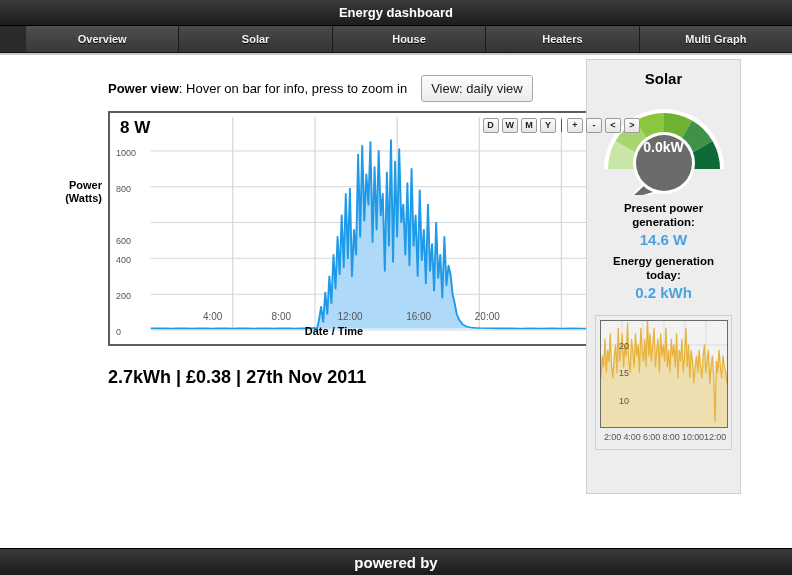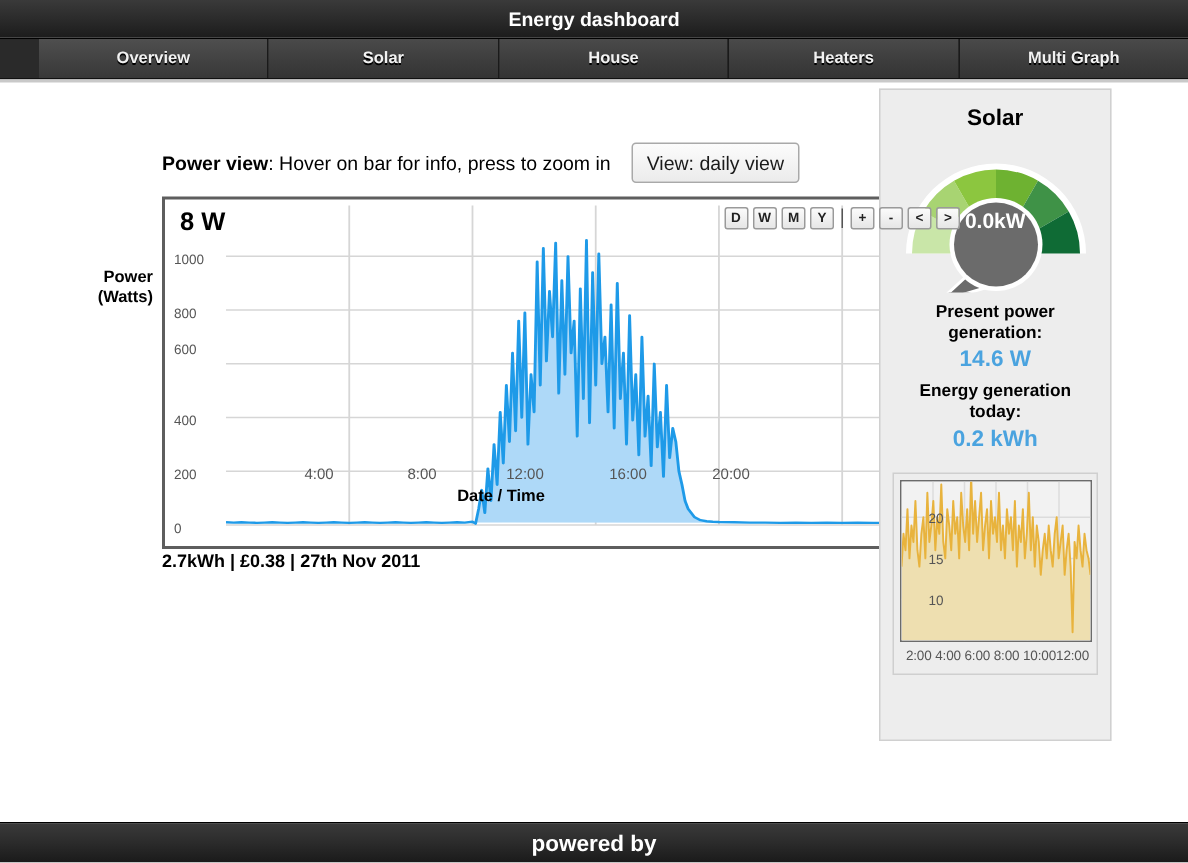--- a/index.html
+++ b/index.html
@@ -63,21 +63,20 @@
   .main-col {
     position: absolute;
     left: 108px;
     top: 18px;
     width: 452px;
   }
   .view-header {
     display: flex;
     align-items: center;
     height: 30px;
-    margin-top: 20px;
   }
   .view-caption {
     font-size: 13px;
     color: #000;
     white-space: nowrap;
   }
   .view-caption b { font-weight: bold; }
   .view-btn {
     margin-left: 14px;
     font-size: 13px;
@@ -176,21 +175,21 @@
     width: 52px;
     text-align: right;
     font-size: 11px;
     font-weight: bold;
     color: #000;
     line-height: 13px;
   }
   .summary {
     position: absolute;
     left: 0; top: 294px;
-    font-size: 12px;
+    font-size: 18px;
     font-weight: bold;
     color: #000;
   }
 
   
   .solar-panel {
     position: absolute;
     left: 586px;
     top: 4px;
     width: 155px;
@@ -350,21 +349,21 @@
           <line x1="377.33333333333337" y1="4" x2="377.33333333333337" y2="217" stroke="#d6d6d6" stroke-width="1"></line>
           <path d="M34.00,215.21 L38.29,215.39 L42.58,215.21 L46.88,215.39 L51.17,215.57 L55.46,215.39 L59.75,215.21 L64.04,215.39 L68.33,215.57 L72.63,215.39 L76.92,215.21 L81.21,215.39 L85.50,215.57 L89.79,215.39 L94.08,215.21 L98.38,215.39 L102.67,215.57 L106.96,215.39 L111.25,215.21 L115.54,215.39 L119.83,215.57 L124.13,215.39 L128.42,215.21 L132.71,215.39 L137.00,215.57 L141.29,215.39 L145.58,215.21 L149.88,215.39 L154.17,215.57 L158.46,215.39 L162.75,215.21 L167.04,215.39 L171.33,214.85 L173.05,216.10 L174.77,206.25 L176.48,193.72 L178.20,208.94 L179.92,179.39 L181.63,200.88 L183.35,163.27 L185.07,190.14 L186.78,141.78 L188.50,175.81 L190.22,123.87 L191.93,161.48 L193.65,102.38 L195.37,154.32 L197.08,80.89 L198.80,145.36 L200.52,75.52 L202.23,163.27 L203.95,116.71 L205.67,141.78 L207.38,41.49 L209.10,123.87 L210.82,32.54 L212.53,107.75 L214.25,61.19 L215.97,91.64 L217.68,28.95 L219.40,129.25 L221.12,54.03 L222.83,116.71 L224.55,37.91 L226.27,102.38 L227.98,80.89 L229.70,157.90 L231.42,59.40 L233.13,132.83 L234.85,27.16 L236.57,148.95 L238.28,48.65 L240.00,123.87 L241.72,36.12 L243.43,109.55 L245.15,91.64 L246.87,141.78 L248.58,70.15 L250.30,152.53 L252.02,55.82 L253.73,132.83 L255.45,102.38 L257.17,163.27 L258.88,77.31 L260.60,147.15 L262.32,116.71 L264.03,170.44 L265.75,91.64 L267.47,157.90 L269.18,131.04 L270.90,177.60 L272.62,109.55 L274.33,165.06 L276.05,141.78 L277.77,184.76 L279.48,123.87 L281.20,172.23 L282.92,152.53 L284.63,161.48 L286.35,181.18 L288.07,190.14 L289.78,200.88 L291.50,206.25 L294.93,211.63 L298.37,213.78 L301.80,214.49 L305.23,214.85 L308.67,215.03 L317.25,215.21 L325.83,215.39 L334.42,215.39 L343.00,215.57 L351.58,215.39 L360.17,215.57 L368.75,215.39 L377.33,215.57 L385.92,215.39 L394.50,215.57 L403.08,215.57 L411.67,215.57 L420.25,215.57 L428.83,NaN L432.27,NaN L437.42,NaN L446.00,NaN L446.00,217.00 L34.00,217.00 Z" fill="#aed9f8" stroke="none"></path>
           <path d="M34.00,215.21 L38.29,215.39 L42.58,215.21 L46.88,215.39 L51.17,215.57 L55.46,215.39 L59.75,215.21 L64.04,215.39 L68.33,215.57 L72.63,215.39 L76.92,215.21 L81.21,215.39 L85.50,215.57 L89.79,215.39 L94.08,215.21 L98.38,215.39 L102.67,215.57 L106.96,215.39 L111.25,215.21 L115.54,215.39 L119.83,215.57 L124.13,215.39 L128.42,215.21 L132.71,215.39 L137.00,215.57 L141.29,215.39 L145.58,215.21 L149.88,215.39 L154.17,215.57 L158.46,215.39 L162.75,215.21 L167.04,215.39 L171.33,214.85 L173.05,216.10 L174.77,206.25 L176.48,193.72 L178.20,208.94 L179.92,179.39 L181.63,200.88 L183.35,163.27 L185.07,190.14 L186.78,141.78 L188.50,175.81 L190.22,123.87 L191.93,161.48 L193.65,102.38 L195.37,154.32 L197.08,80.89 L198.80,145.36 L200.52,75.52 L202.23,163.27 L203.95,116.71 L205.67,141.78 L207.38,41.49 L209.10,123.87 L210.82,32.54 L212.53,107.75 L214.25,61.19 L215.97,91.64 L217.68,28.95 L219.40,129.25 L221.12,54.03 L222.83,116.71 L224.55,37.91 L226.27,102.38 L227.98,80.89 L229.70,157.90 L231.42,59.40 L233.13,132.83 L234.85,27.16 L236.57,148.95 L238.28,48.65 L240.00,123.87 L241.72,36.12 L243.43,109.55 L245.15,91.64 L246.87,141.78 L248.58,70.15 L250.30,152.53 L252.02,55.82 L253.73,132.83 L255.45,102.38 L257.17,163.27 L258.88,77.31 L260.60,147.15 L262.32,116.71 L264.03,170.44 L265.75,91.64 L267.47,157.90 L269.18,131.04 L270.90,177.60 L272.62,109.55 L274.33,165.06 L276.05,141.78 L277.77,184.76 L279.48,123.87 L281.20,172.23 L282.92,152.53 L284.63,161.48 L286.35,181.18 L288.07,190.14 L289.78,200.88 L291.50,206.25 L294.93,211.63 L298.37,213.78 L301.80,214.49 L305.23,214.85 L308.67,215.03 L317.25,215.21 L325.83,215.39 L334.42,215.39 L343.00,215.57 L351.58,215.39 L360.17,215.57 L368.75,215.39 L377.33,215.57 L385.92,215.39 L394.50,215.57 L403.08,215.57 L411.67,215.57 L420.25,215.57 L428.83,NaN L432.27,NaN L437.42,NaN L446.00,NaN " fill="none" stroke="#1e9ae8" stroke-width="1.6" stroke-linejoin="round"></path>
           <circle cx="432.26666666666665" cy="215.56727272727272" r="4.5" fill="#aed9f8" stroke="#1e9ae8" stroke-width="1.8"></circle>
         </svg>
 
       <div class="ylabels" id="big-ylabels">
           <div class="ylab" style="top:219px">0</div>
           <div class="ylab" style="top:183.1818181818182px">200</div>
           <div class="ylab" style="top:147.36363636363637px">400</div>
-          <div class="ylab" style="top:100px">600</div>
+          <div class="ylab" style="top:128px">600</div>
           <div class="ylab" style="top:75.72727272727272px">800</div>
           <div class="ylab" style="top:39.90909090909091px">1000</div>
         </div>
     </div>
 
     <div class="xlabels" id="big-xlabels">
         <div class="xlab" style="left:104.66666666666666px;top:1px">4:00</div>
         <div class="xlab" style="left:173.33333333333331px;top:1px">8:00</div>
         <div class="xlab" style="left:242px;top:1px">12:00</div>
         <div class="xlab" style="left:310.66666666666663px;top:1px">16:00</div>

